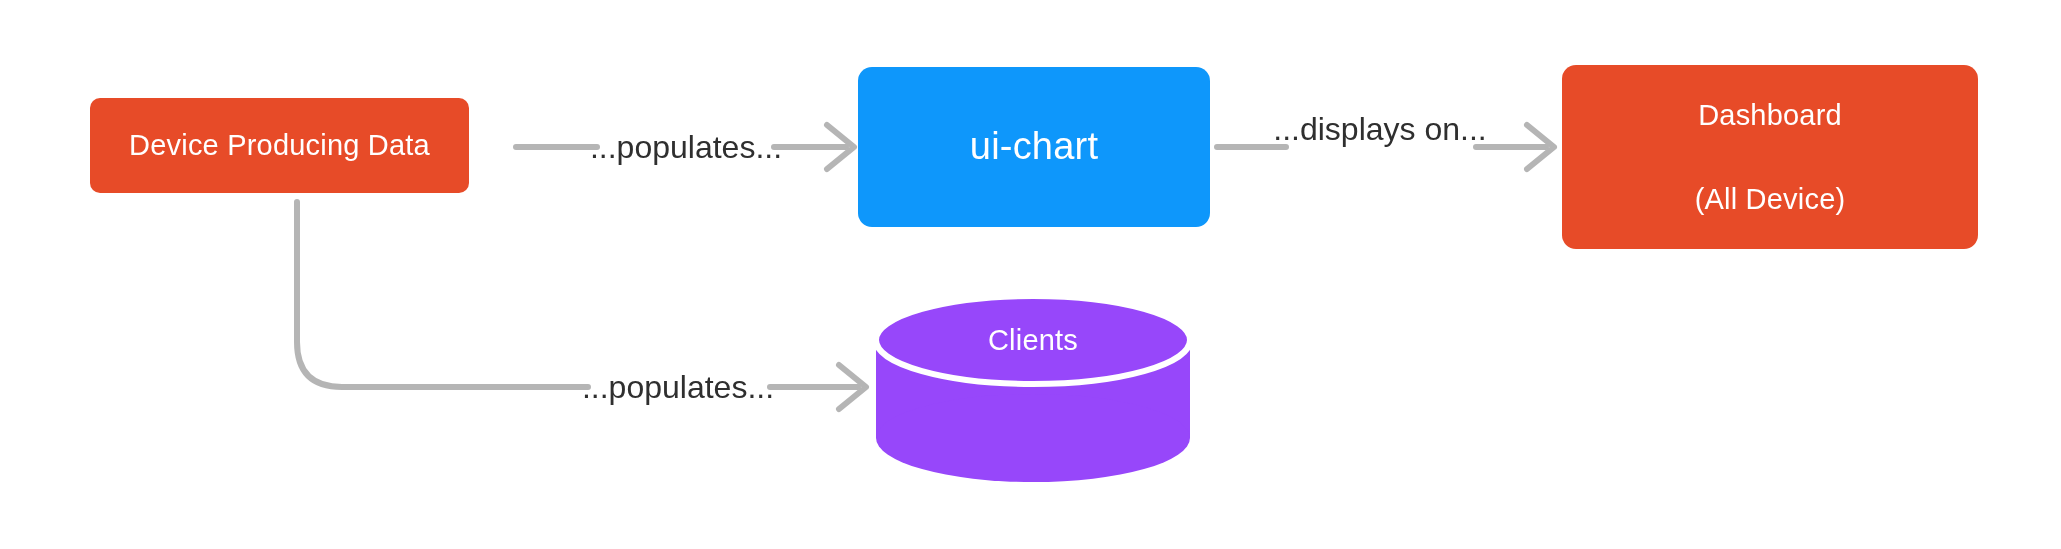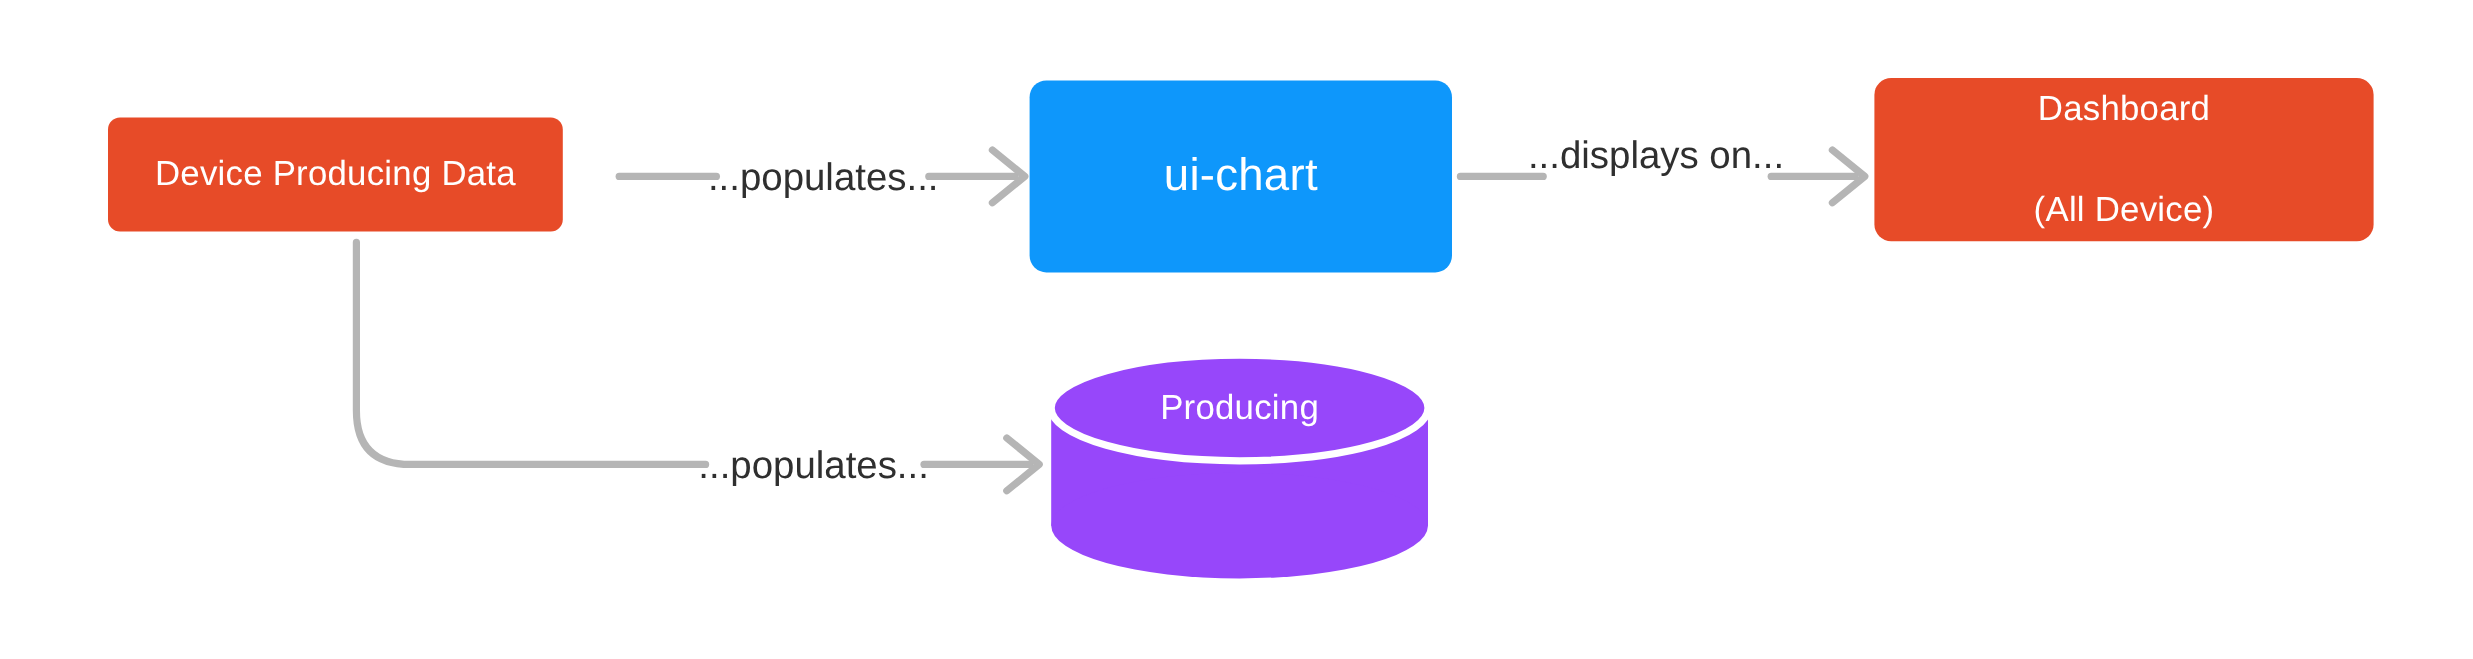--- a/index.html
+++ b/index.html
@@ -43,21 +43,21 @@
   }
   .node-uichart {
     left: 858px; top: 67px;
     width: 352px; height: 160px;
     background: #0E97FB;
     border-radius: 14px;
     font-size: 38px;
   }
   .node-dashboard {
     left: 1562px; top: 65px;
-    width: 416px; height: 136px;
+    width: 416px; height: 184px;
     background: #E74B28;
     border-radius: 14px;
     gap: 40px;
   }
   .node-dashboard .line {
     line-height: 44px;
   }
   .db-label {
     position: absolute;
     left: 876px; top: 316px;
@@ -121,21 +121,21 @@
 
   <div class="node node-uichart">
     <span>ui-chart</span>
   </div>
 
   <div class="node node-dashboard">
     <div class="line">Dashboard</div>
     <div class="line">(All Device)</div>
   </div>
 
-  <div class="db-label">Producing</div>
+  <div class="db-label">Clients</div>
 
   <div class="edge-label edge-label-1">...populates...</div>
 
   <div class="edge-label edge-label-2">...displays on...</div>
 
   <div class="edge-label edge-label-3">...populates...</div>
 
 </div>
 
 </body></html>

